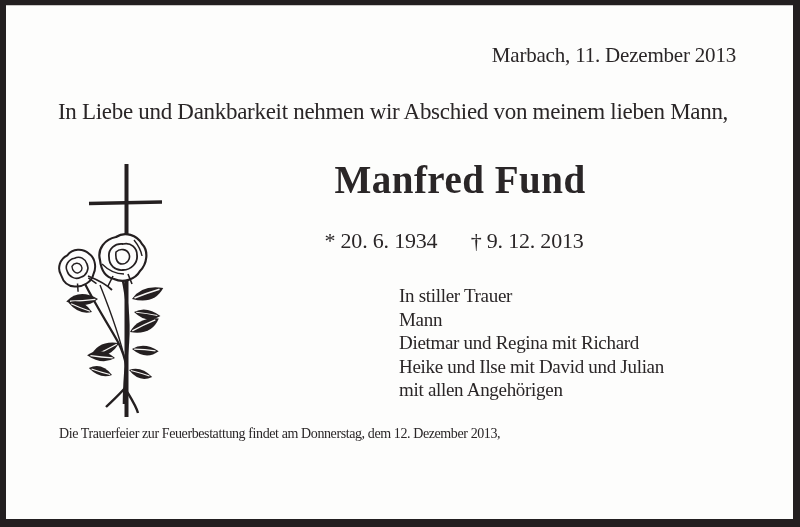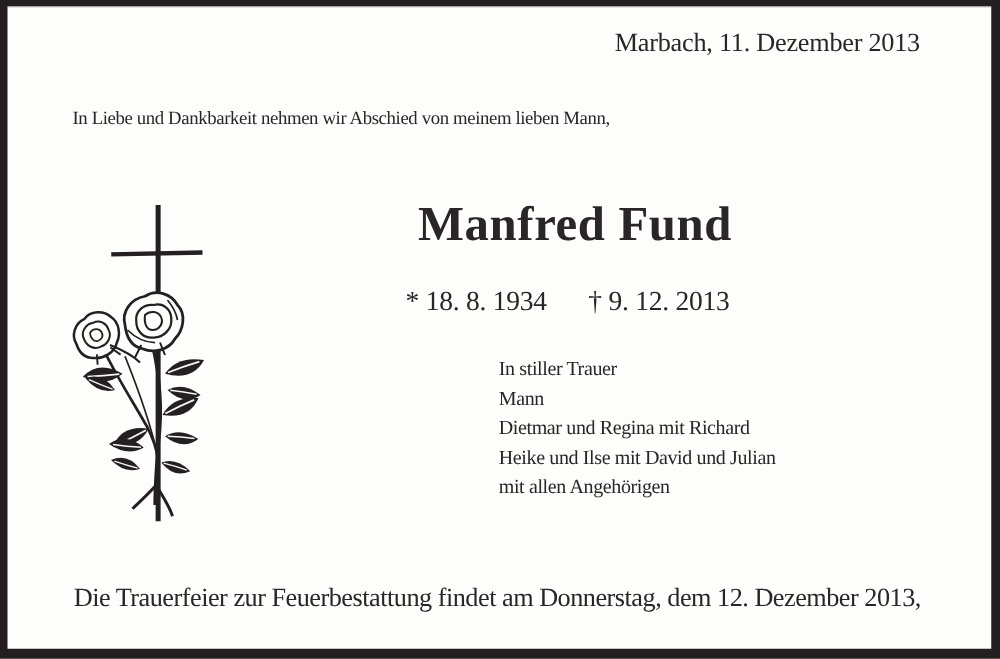--- a/index.html
+++ b/index.html
@@ -22,31 +22,31 @@
     border-color: #231f20;
     border-top-width: 5px;
     border-right-width: 7px;
     border-bottom-width: 8px;
     border-left-width: 6px;
     box-shadow: inset 0 1px 0 #c9c7c5;
     pointer-events: none;
   }
   .dateline {
     position: absolute;
-    top: 22px;
+    top: 43px;
     right: 64px;
     font-size: 21px;
     letter-spacing: -0.2px;
     white-space: nowrap;
   }
   .intro {
     position: absolute;
     left: 58px;
-    top: 84px;
-    font-size: 15px;
+    top: 100px;
+    font-size: 23px;
     line-height: 23.5px;
     letter-spacing: -0.3px;
     white-space: nowrap;
   }
   .deceased-name {
     position: absolute;
     left: 240px;
     top: 156px;
     width: 440px;
     text-align: center;
@@ -67,30 +67,30 @@
     white-space: nowrap;
   }
   .dates .death {
     display: inline-block;
     margin-left: 28px;
   }
   .mourners {
     position: absolute;
     left: 399px;
     top: 284px;
-    font-size: 16px;
+    font-size: 19px;
     line-height: 23.6px;
     letter-spacing: -0.3px;
     white-space: nowrap;
   }
   .funeral {
     position: absolute;
     left: 59px;
-    top: 467px;
-    font-size: 21px;
+    top: 422px;
+    font-size: 14px;
     line-height: 23.5px;
     letter-spacing: -0.4px;
     white-space: nowrap;
   }
   .illustration {
     position: absolute;
     left: 40px;
     top: 152px;
     width: 170px;
     height: 285px;
@@ -150,21 +150,21 @@
     <path d="M-4,-4 C-1,-7 4,-6 5,-2 C6,2 3,4 0,4 C-3,4 -5,0 -4,-4 Z" fill="none" stroke="#241f20" stroke-width="1.4"></path>
     <path d="M8,12 L14,20 M-4,14 L-6,22" stroke="#241f20" stroke-width="1.5"></path>
   </g>
 
   <path d="M48,124 C58,128 66,132 72,138" fill="none" stroke="#241f20" stroke-width="1.8"></path>
 </svg>
 
 <div class="deceased-name">Manfred Fund</div>
 
 <div class="dates">
-  <span class="birth">* 18. 8. 1934</span>
+  <span class="birth">* 20. 6. 1934</span>
   <span class="death">† 9. 12. 2013</span>
 </div>
 
 <div class="mourners">
   <div>In stiller Trauer</div>
   <div>Mann</div>
   <div>Dietmar und Regina mit Richard</div>
   <div>Heike und Ilse mit David und Julian</div>
   <div>mit allen Angehörigen</div>
 </div>

